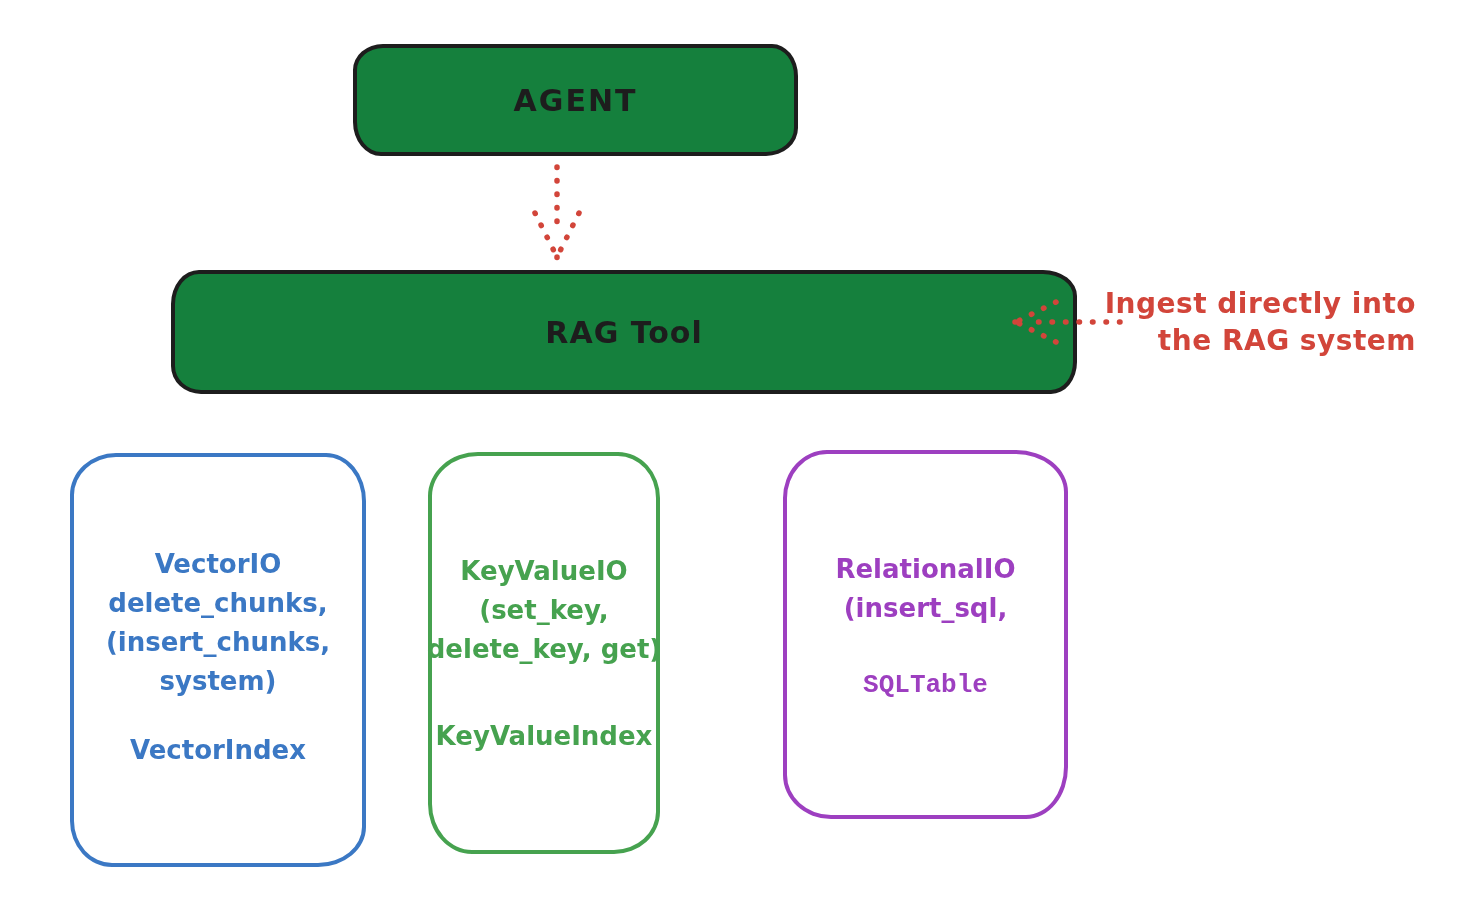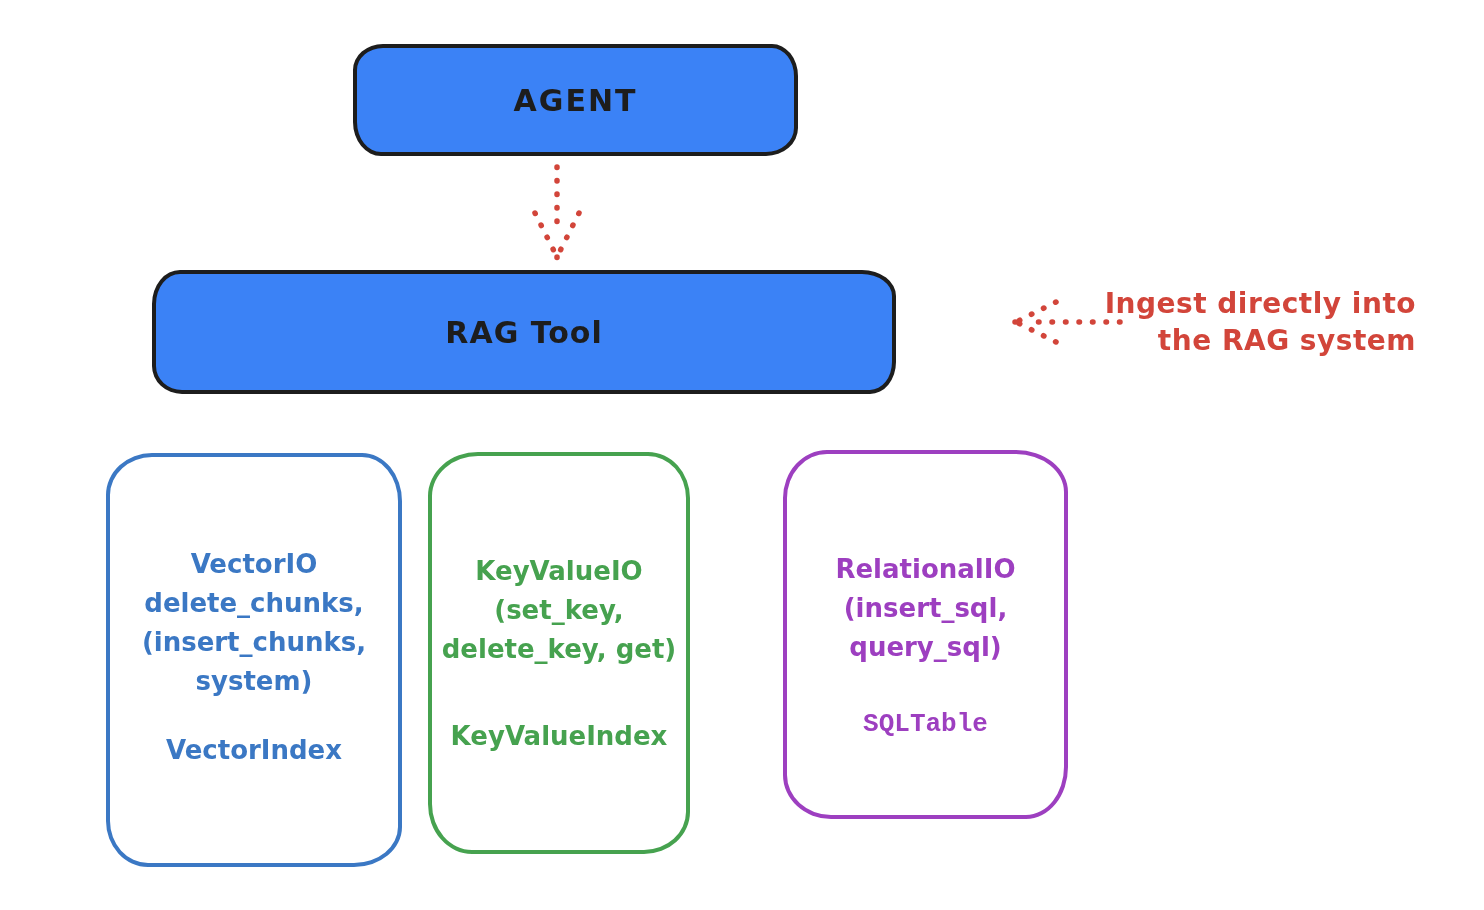--- a/index.html
+++ b/index.html
@@ -9,51 +9,51 @@
   *{margin:0;padding:0;box-sizing:border-box;}
   html,body{background:var(--bg);}
   body{
     font-family:"DejaVu Sans", sans-serif;
     width:1484px;height:910px;position:relative;overflow:hidden;
   }
   .canvas{position:absolute;inset:0;width:1484px;height:910px;}
 
   
   .hbox{
-    position:absolute;background:#3b82f6;
+    position:absolute;background:#15803d;
     display:flex;align-items:center;justify-content:center;
   }
   .box-agent{
     left:353px;top:44px;width:445px;height:112px;
     border:4px solid var(--ink);
     border-radius:30px 26px 32px 28px / 26px 32px 28px 34px;
   }
   .box-rag{
-    left:152px;top:270px;width:744px;height:124px;
+    left:171px;top:270px;width:906px;height:124px;
     border:4px solid var(--ink);
     border-radius:28px 34px 26px 30px / 34px 26px 32px 28px;
   }
   .box-label{
     color:var(--ink);font-size:30px;letter-spacing:2px;font-weight:600;
   }
   .box-rag .box-label{letter-spacing:1px;}
 
   .sbox{
     position:absolute;background:#fff;
     display:flex;flex-direction:column;align-items:center;text-align:center;
   }
   .sbox .title div{white-space:nowrap;}
   .sbox-blue{
     left:70px;top:453px;width:296px;height:414px;
     border:4px solid var(--blue);
     border-radius:46px 40px 48px 42px / 42px 48px 40px 46px;
-    color:var(--blue);padding-top:88px;margin-left:36px;
+    color:var(--blue);padding-top:88px;
   }
   .sbox-green{
-    left:428px;top:452px;width:262px;height:402px;
+    left:428px;top:452px;width:232px;height:402px;
     border:4px solid var(--green);
     border-radius:50px 42px 46px 44px / 44px 46px 42px 50px;
     color:var(--green);padding-top:96px;
   }
   .sbox-purple{
     left:783px;top:450px;width:285px;height:369px;
     border:4px solid var(--purple);
     border-radius:44px 52px 42px 48px / 48px 42px 52px 44px;
     color:var(--purple);padding-top:96px;
   }
@@ -125,18 +125,17 @@
       <div>(set_key,</div>
       <div>delete_key, get)</div>
     </div>
     <div class="index">KeyValueIndex</div>
   </div>
 
   <div class="sbox sbox-purple">
     <div class="title">
       <div>RelationalIO</div>
       <div>(insert_sql,</div>
-      <div>query_sql)</div>
     </div>
     <div class="index">SQLTable</div>
   </div>
 
 </div>
 
 </body></html>

